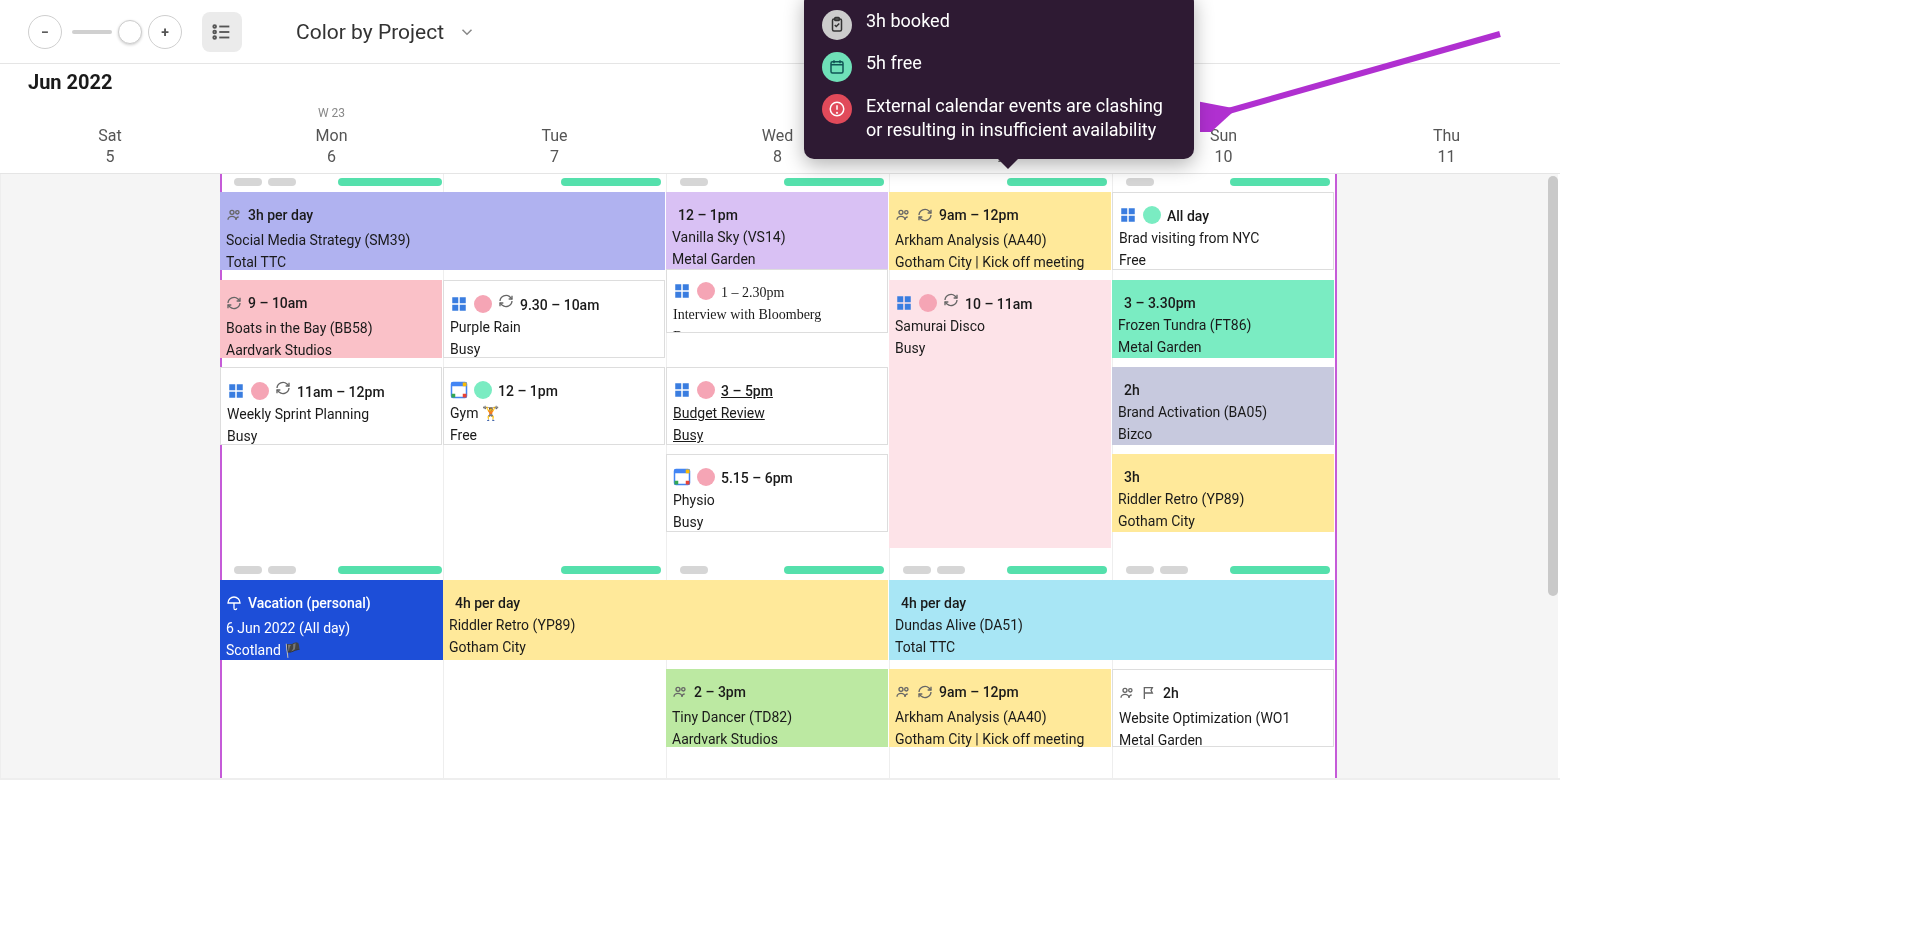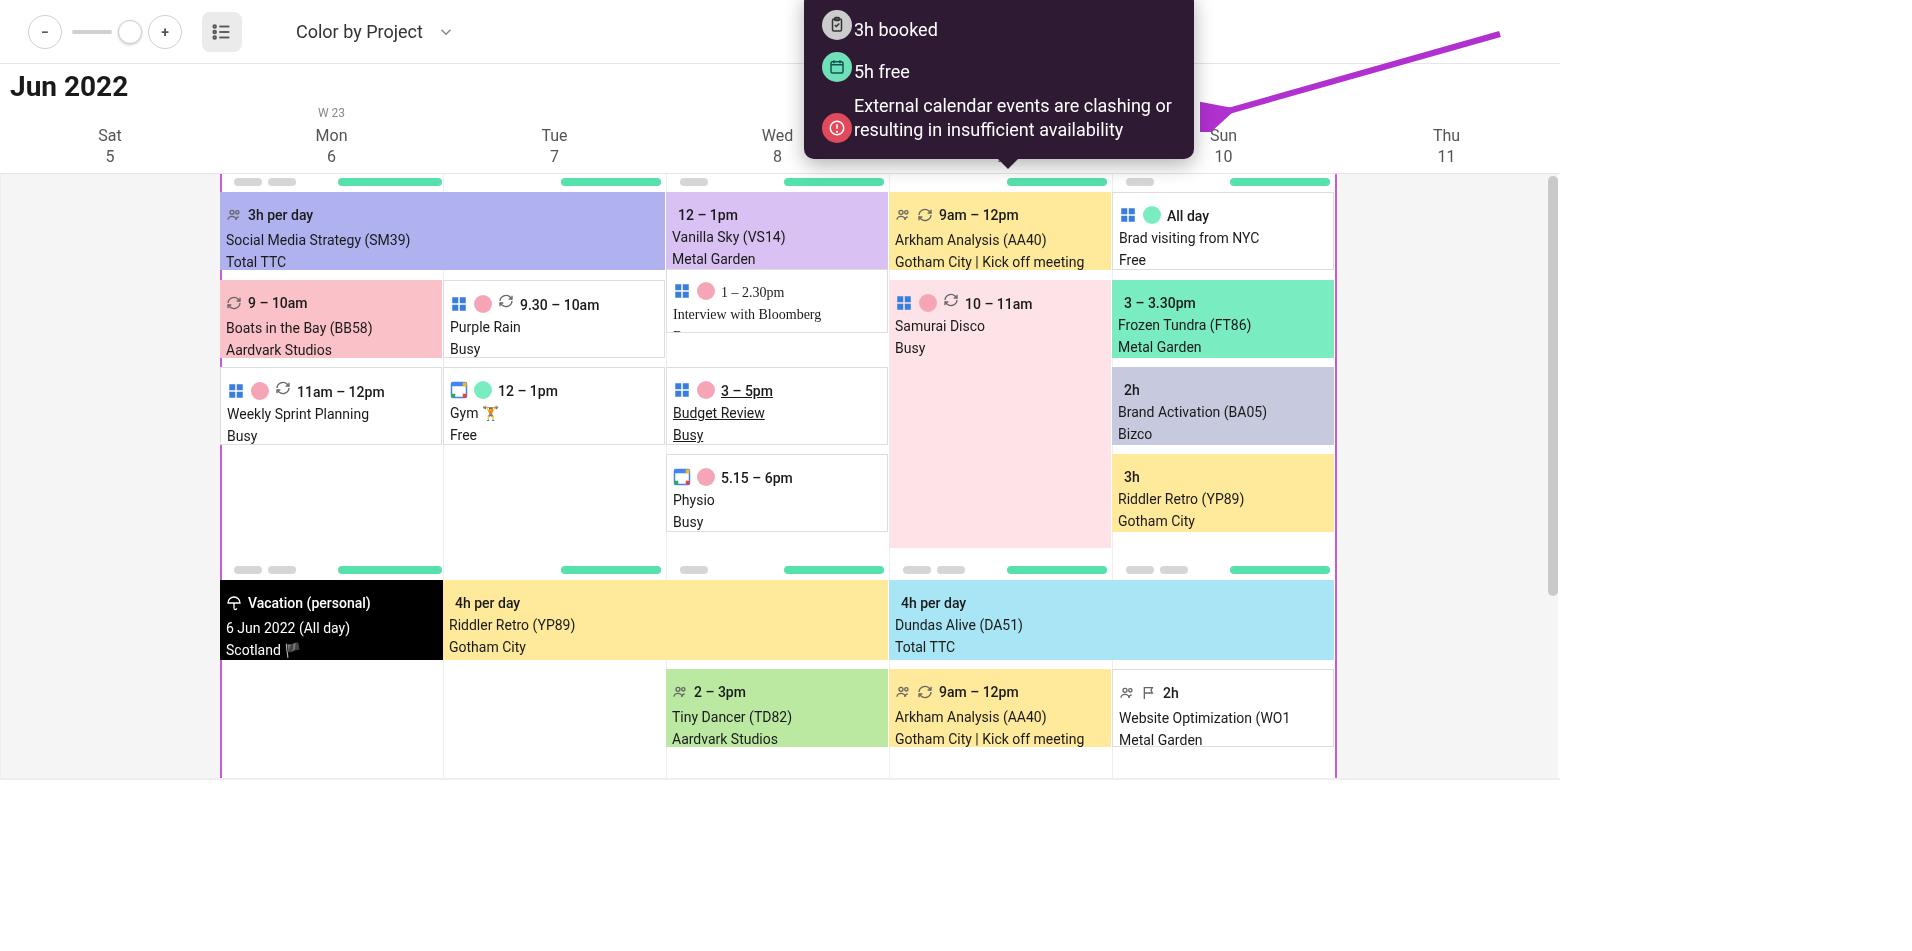--- a/index.html
+++ b/index.html
@@ -6,25 +6,25 @@
   html,body { margin:0; padding:0; font-family: -apple-system, 'Segoe UI', Roboto, Helvetica, Arial, sans-serif; font-size:14px; color:#1a1a1a; background:#fff; height:100%; }
   .app { width:1560px; height:780px; position:relative; overflow:hidden; border-bottom:2px solid #eee;}
   
   .toolbar { height:64px; display:flex; align-items:center; gap:6px; padding:0 28px; border-bottom:1px solid #e5e5e5;}
   .circ-btn { width:34px; height:34px; border:1px solid #cfcfcf; border-radius:50%; display:flex; align-items:center; justify-content:center; background:#fff; cursor:pointer;}
   .circ-btn.dark { font-weight:bold; color:#555;}
   .slider-track { width:40px; height:4px; background:#d0d0d0; border-radius:4px; margin:0 4px; }
   .slider-knob { width:24px; height:24px; border-radius:50%; background:#fff; border:1px solid #ccc; box-shadow:0 1px 3px rgba(0,0,0,.2); margin-left:-4px;}
   .list-btn { width:40px; height:40px; border-radius:8px; background:#ebebeb; display:flex; align-items:center; justify-content:center; margin-left:14px; cursor:pointer;}
   .list-btn svg { width:22px; height:22px; stroke:#555; fill:none; stroke-width:2;}
-  .color-drop { margin-left:48px; display:flex; align-items:center; gap:14px; cursor:pointer; font-size:18px; color:#333;}
+  .color-drop { margin-left:48px; display:flex; align-items:center; gap:14px; cursor:pointer; font-size:21px; color:#333;}
   .color-drop svg { width:18px; height:18px; stroke:#888; fill:none; stroke-width:2;}
   
   .subhdr { height:110px; border-bottom:1px solid #e5e5e5; position:relative;}
-  .month { position:absolute; left:10px; top:6px; font-size:28px; font-weight:700;}
+  .month { position:absolute; left:28px; top:6px; font-size:20px; font-weight:700;}
   .days-row { position:absolute; left:0; right:0; top:38px; height:70px; display:grid; grid-template-columns: 220px repeat(6, 223px); }
   .day-col { text-align:center; color:#555; font-size:16px; padding-top:24px; position:relative;}
   .day-col .wk { position:absolute; top:4px; left:0; right:0; font-size:12px; color:#888;}
   .day-col .dow { display:block;}
   .day-col .dnum { display:block; margin-top:2px;}
   
   .grid { position:absolute; left:0; top:174px; right:0; bottom:0; overflow:hidden;}
   .cols { position:absolute; inset:0; display:grid; grid-template-columns: 220px repeat(6, 223px); }
   .col-bg { border-left:1px solid #eee; }
   .col-bg.weekend { background:#f5f5f5; }
@@ -32,21 +32,21 @@
   
   .ev { position:absolute; overflow:hidden; padding:12px 6px 4px 6px; font-size:14px; line-height:22px; }
   .ev .t1 { font-weight:500;}
   .ev .icons { display:inline-flex; gap:6px; align-items:center; vertical-align:-3px; margin-right:6px;}
   .ev-border { border:1px solid #ddd; background:#fff;}
   .hdr-bar { position:absolute; height:8px; top:0; border-radius:4px;}
   .hdr-dot { height:8px; border-radius:4px; background:#d6d6d6;}
   .hdr-green { background:#55e0ac; }
   
   .tooltip { position:absolute; z-index:50; background:#2e1a33; color:#fff; border-radius:10px; padding:18px 22px 16px 18px; font-size:18px; width:390px; box-shadow:0 6px 20px rgba(0,0,0,.3);}
-  .tooltip .row { display:flex; gap:2px; align-items:flex-end; margin-bottom:12px;}
+  .tooltip .row { display:flex; gap:14px; align-items:flex-start; margin-bottom:12px;}
   .tooltip .row:last-child{margin-bottom:0;}
   .tt-ico { width:30px; height:30px; border-radius:50%; display:flex; align-items:center; justify-content:center; flex:0 0 30px;}
   .tt-ico svg { width:18px;height:18px; stroke-width:2; }
   .tooltip::after { content:""; position:absolute; bottom:-10px; left:194px; border:10px solid transparent; border-top-color:#2e1a33; border-bottom:none;}
   
   .ico-sm svg { width:16px; height:16px; }
   .sq { width:18px; height:18px; display:inline-block;}
   .dot { width:18px; height:18px; border-radius:50%; display:inline-block;}
   .arrow { position:absolute; z-index:40; }
   
@@ -372,21 +372,21 @@
               <span class="dot" style="background:#f5a5b5"></span>
             </span>5.15 – 6pm</div>
           <div>Physio</div>
           <div>Busy</div>
         </div>
         <div class="ev" style="left: 1112px; width: 222px; top: 280px; height: 78px; background: rgb(255, 233, 154);">
           <div class="t1"><span class="icons"></span>3h</div>
           <div>Riddler Retro (YP89)</div>
           <div>Gotham City</div>
         </div>
-        <div class="ev" style="left: 220px; width: 256px; top: 406px; height: 80px; background: #000000; color: rgb(255, 255, 255);">
+        <div class="ev" style="left: 220px; width: 256px; top: 406px; height: 80px; background: #1d4ed8; color: rgb(255, 255, 255);">
           <div class="t1"><span class="icons">
               <span class="ico-sm"><svg viewBox="0 0 24 24" fill="none" stroke="#fff" stroke-width="2">
                   <path d="M12 3a9 9 0 0 1 9 9H3a9 9 0 0 1 9-9z"></path>
                   <line x1="12" y1="12" x2="12" y2="20"></line>
                   <path d="M12 20a2 2 0 0 0 4 0"></path>
                 </svg></span>
             </span>Vacation (personal)</div>
           <div>6 Jun 2022 (All day)</div>
           <div>Scotland 🏴</div>
         </div>

